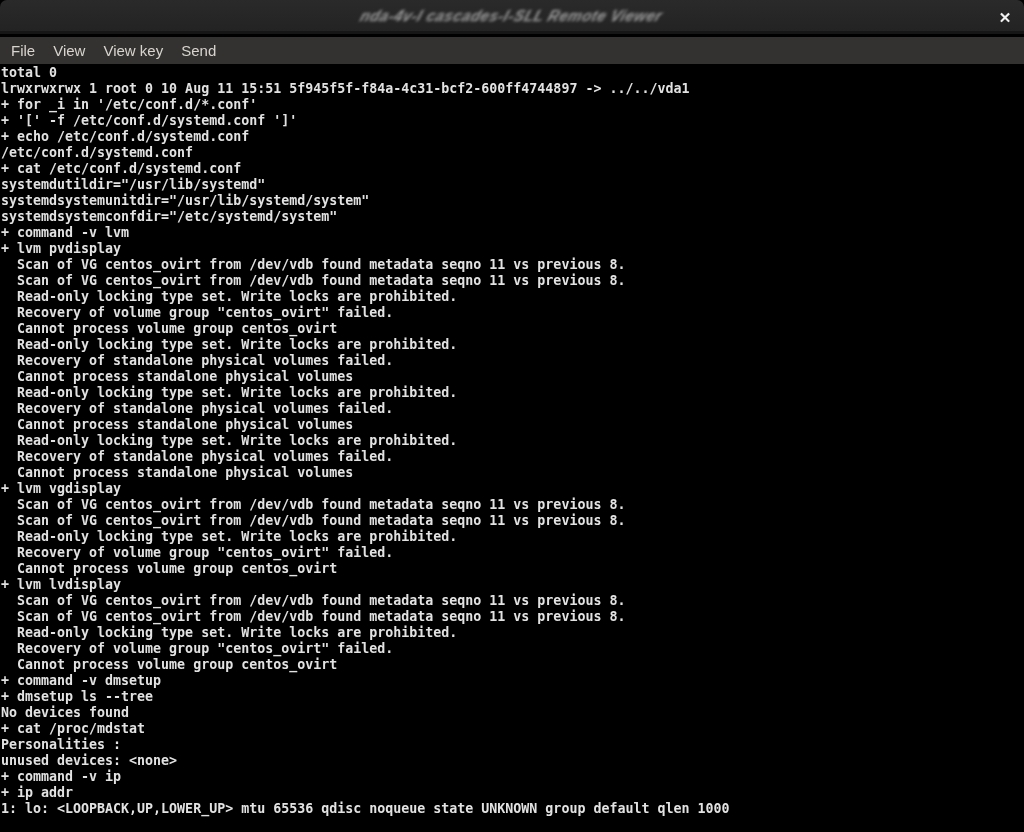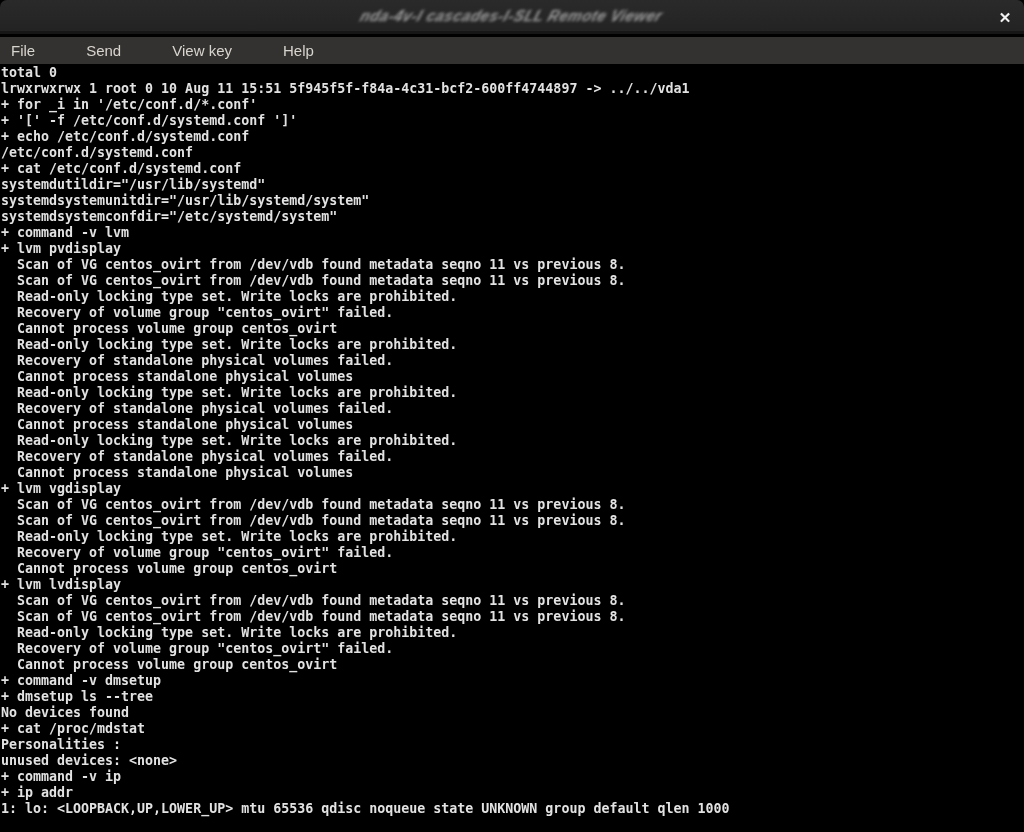--- a/index.html
+++ b/index.html
@@ -37,21 +37,20 @@
   }
   .close-btn .glyph {
     color: #f2f2f2; font-size: 15px; font-weight: bold; line-height: 1;
   }
   .menubar {
     position: absolute; top: 37px; left: 0;
     width: 1024px; height: 27px;
     background: #333230;
     display: flex; align-items: center;
     padding-left: 2px;
-    gap: 33px;
   }
   .menu-item {
     color: #d8d4ce;
     font-size: 15px;
     padding: 4px 9px;
     cursor: default;
     white-space: pre;
   }
   .terminal {
     position: absolute; top: 64px; left: 0;
@@ -78,23 +77,23 @@
 
   <div class="titlebar">
     <span class="title">nda-4v-l cascades-l-SLL Remote Viewer</span>
     <div class="close-btn">
       <span class="glyph">✕</span>
     </div>
   </div>
 
   <div class="menubar">
     <span class="menu-item">File</span>
+    <span class="menu-item">View</span>
+    <span class="menu-item">View key</span>
     <span class="menu-item">Send</span>
-    <span class="menu-item">View key</span>
-    <span class="menu-item">Help</span>
   </div>
 
   <div class="terminal">
     <pre>total 0
 lrwxrwxrwx 1 root 0 10 Aug 11 15:51 5f945f5f-f84a-4c31-bcf2-600ff4744897 -&gt; ../../vda1
 + for _i in '/etc/conf.d/*.conf'
 + '[' -f /etc/conf.d/systemd.conf ']'
 + echo /etc/conf.d/systemd.conf
 /etc/conf.d/systemd.conf
 + cat /etc/conf.d/systemd.conf

